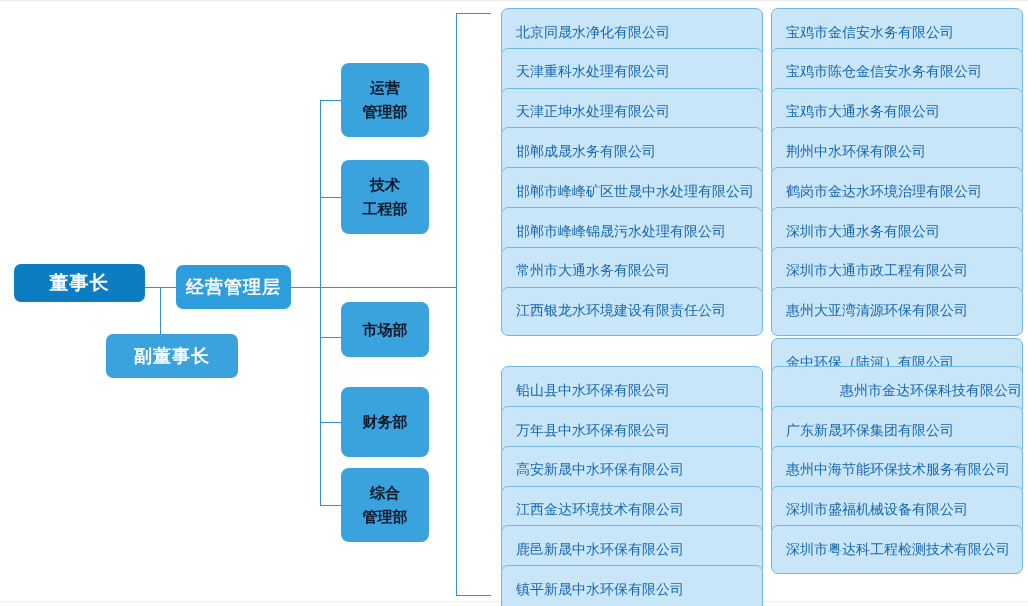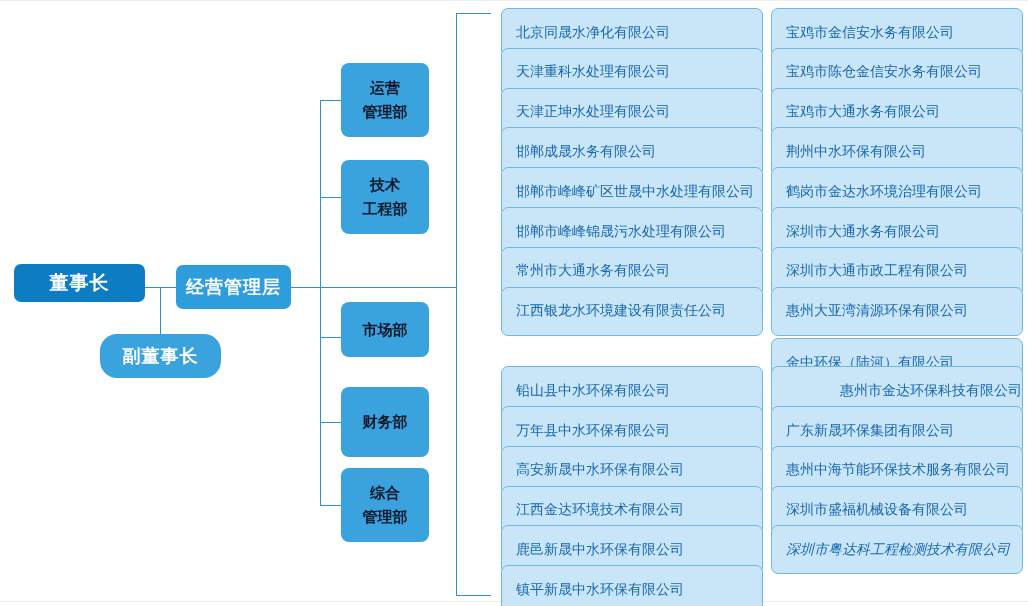--- a/index.html
+++ b/index.html
@@ -49,27 +49,26 @@
     box-sizing: border-box;
   }
   .exec-chair {
     left: 14px;
     top: 264px;
     width: 131px;
     height: 38px;
     background: #0c7cc3;
   }
   .exec-vice {
-    left: 100px;
+    left: 106px;
     top: 334px;
-    width: 121px;
+    width: 132px;
     height: 44px;
     background: #3aa3dd;
     font-size: 18px;
-    border-radius: 17px;
   }
   .exec-mgmt {
     left: 176px;
     top: 265px;
     width: 115px;
     height: 44px;
     background: #2e9ddb;
     font-size: 18px;
   }
 
@@ -247,16 +246,16 @@
     </div>
     <div class="co-box col-b" style="top: 406px;">
       <span>广东新晟环保集团有限公司</span>
     </div>
     <div class="co-box col-b" style="top: 445.8px;">
       <span>惠州中海节能环保技术服务有限公司</span>
     </div>
     <div class="co-box col-b" style="top: 485.6px;">
       <span>深圳市盛福机械设备有限公司</span>
     </div>
-    <div class="co-box col-b" style="top: 525.4px; font-style: italic;">
+    <div class="co-box col-b" style="top: 525.4px;">
       <span>深圳市粤达科工程检测技术有限公司</span>
     </div>
   </div>
 
 </body></html>

